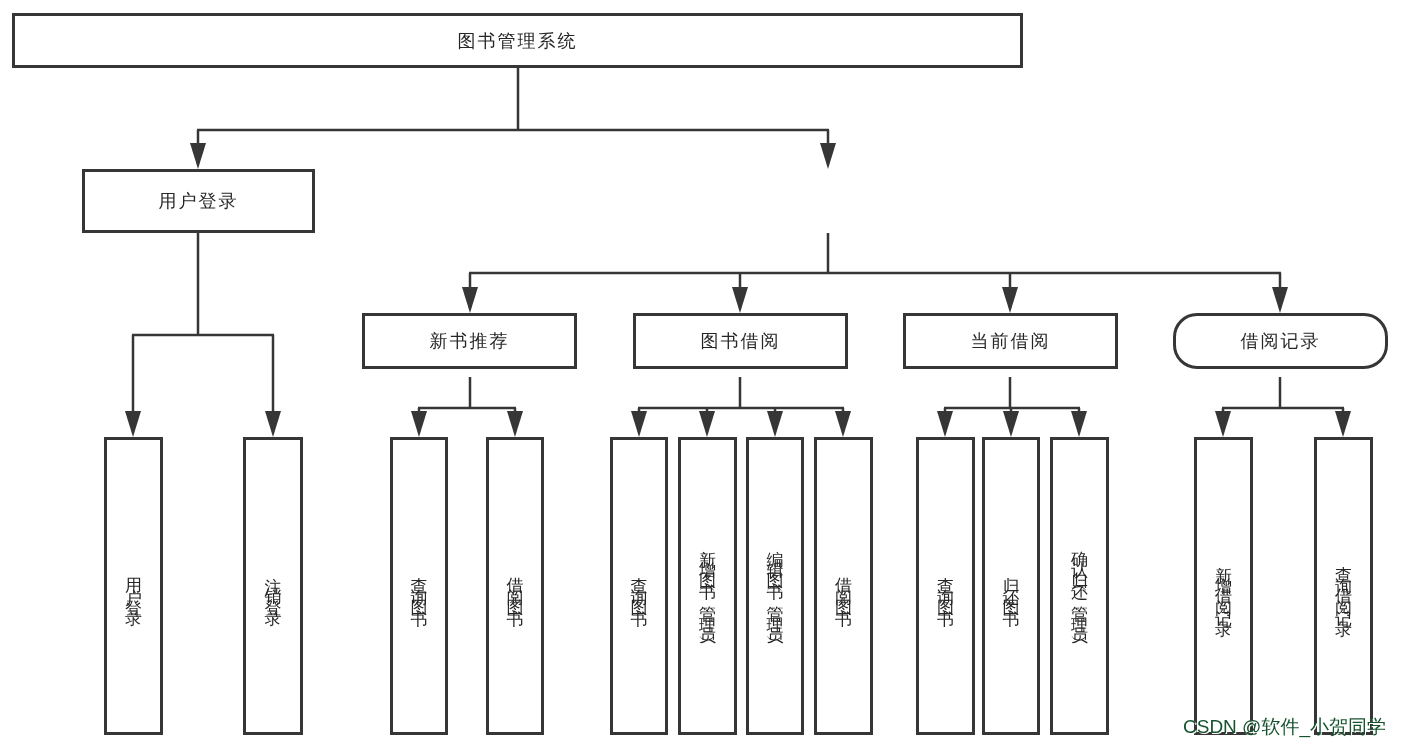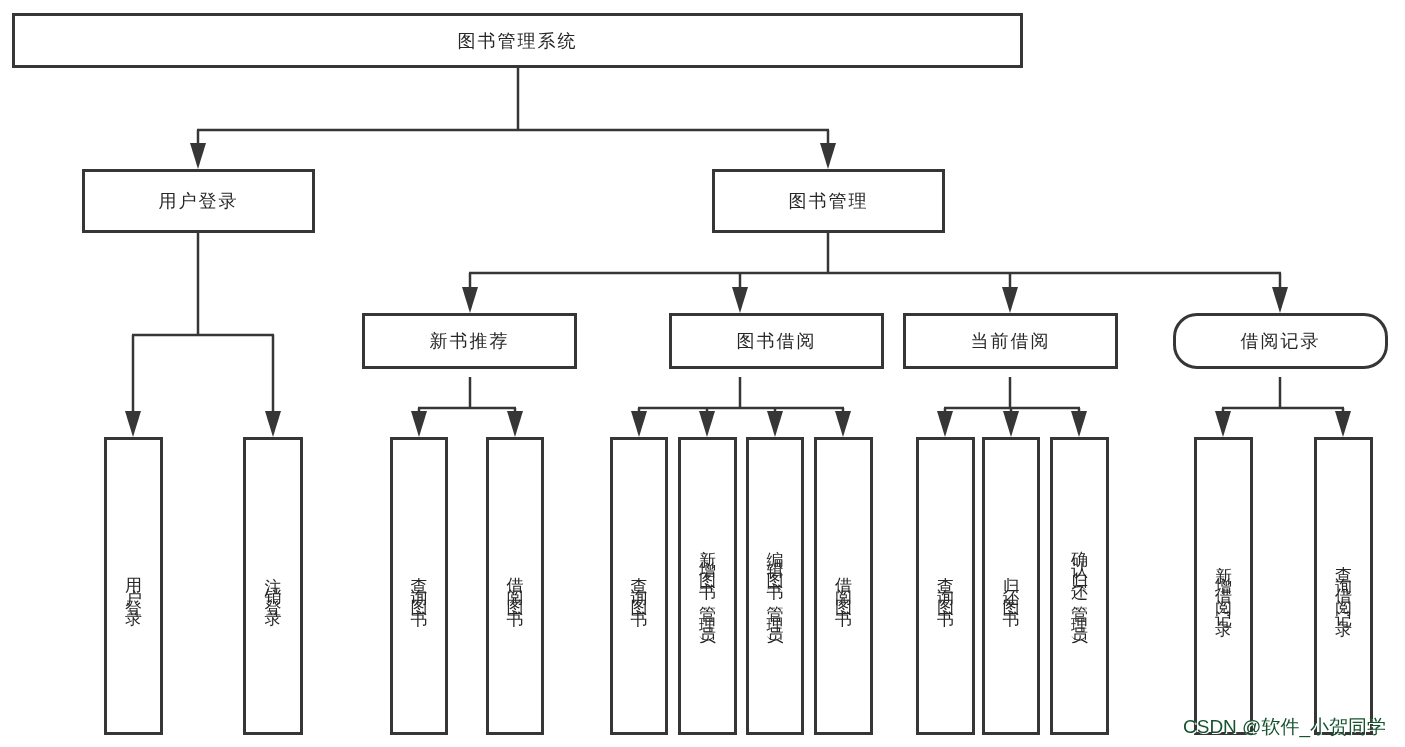--- a/index.html
+++ b/index.html
@@ -136,24 +136,23 @@
       <polygon points="1003,411 1019,411 1011,437"></polygon>
       <polygon points="1071,411 1087,411 1079,437"></polygon>
       <polygon points="1215,411 1231,411 1223,437"></polygon>
       <polygon points="1335,411 1351,411 1343,437"></polygon>
     </g>
   </svg>
 
   <div class="box root-box hbox">图书管理系统</div>
 
   <div class="box l2 hbox" style="left:82px;">用户登录</div>
-  <div class="box l2 hbox" style="left:712px;">图书管理</div>
 
   <div class="box l3 hbox" style="left:362px;">新书推荐</div>
-  <div class="box l3 hbox" style="left:633px;margin-left:36px;">图书借阅</div>
+  <div class="box l3 hbox" style="left:633px;">图书借阅</div>
   <div class="box l3 hbox" style="left:903px;">当前借阅</div>
   <div class="box l3 hbox" style="left:1173px;border-radius:24px;">借阅记录</div>
 
   <div class="box leaf" style="left:104px;width:59px;">
     <span class="vtext">用户登录</span>
   </div>
   <div class="box leaf" style="left:243px;width:60px;">
     <span class="vtext">注销登录</span>
   </div>
 

